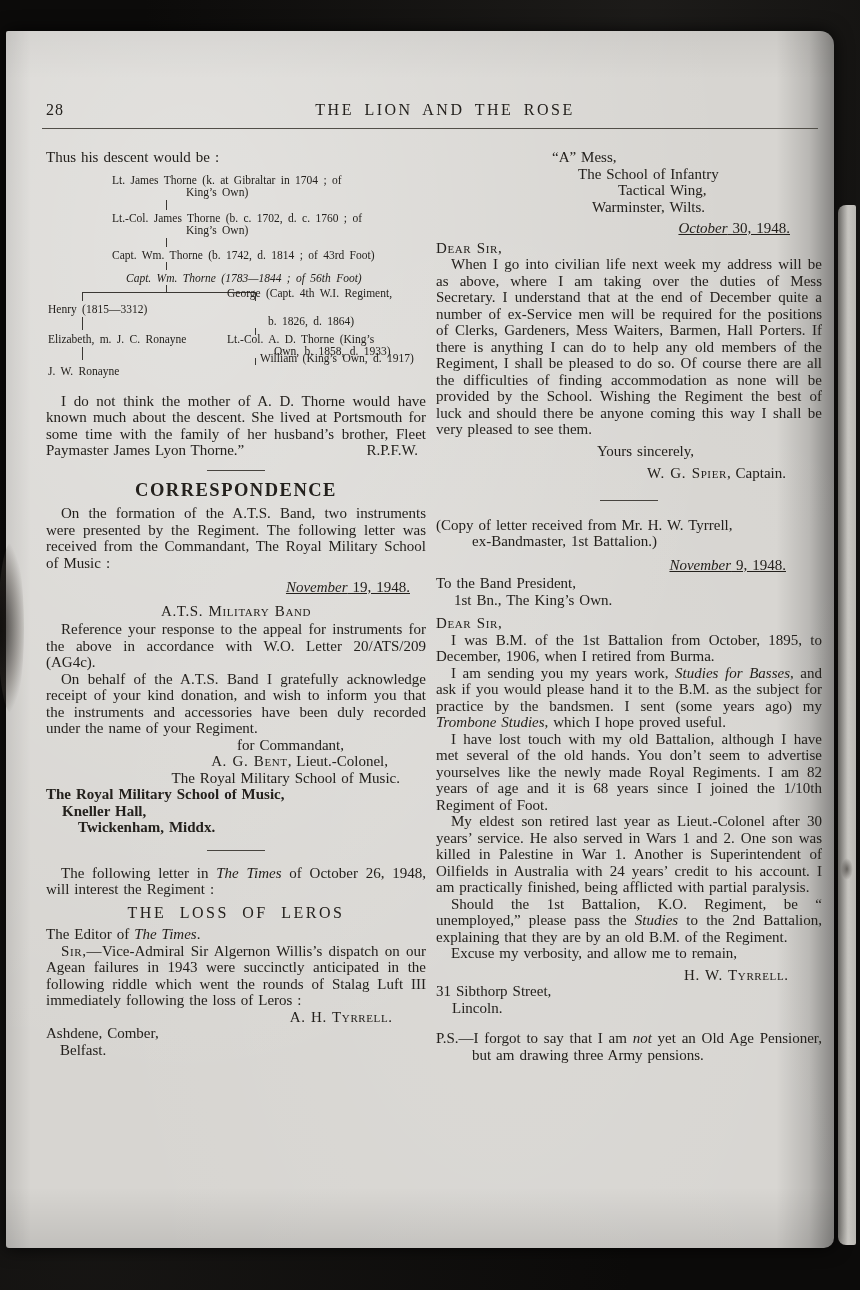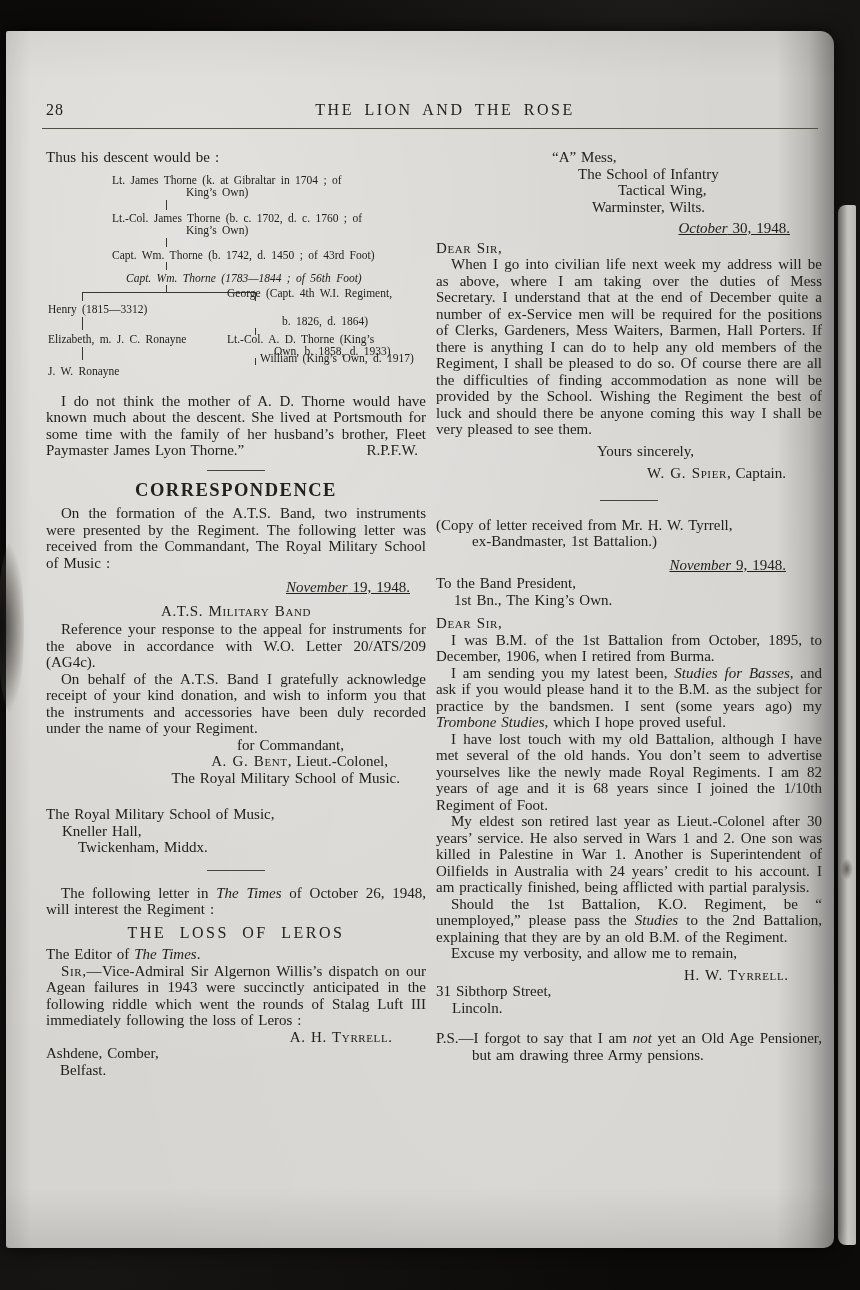--- a/index.html
+++ b/index.html
@@ -94,30 +94,30 @@
     <div class="col col-left">
       <p class="ni">Thus his descent would be :</p>
 
       <div class="tree">
         <span class="tn" style="left:66px;top:2px;">Lt. James Thorne (k. at Gibraltar in 1704 ; of</span>
         <span class="tn" style="left:140px;top:14px;">King’s Own)</span>
         <span class="tline v" style="left:120px;top:28px;height:10px;"></span>
         <span class="tn" style="left:66px;top:40px;">Lt.-Col. James Thorne (b. c. 1702, d. c. 1760 ; of</span>
         <span class="tn" style="left:140px;top:52px;">King’s Own)</span>
         <span class="tline v" style="left:120px;top:66px;height:9px;"></span>
-        <span class="tn" style="left:66px;top:77px;">Capt. Wm. Thorne (b. 1742, d. 1450 ; of 43rd Foot)</span>
+        <span class="tn" style="left:66px;top:77px;">Capt. Wm. Thorne (b. 1742, d. 1814 ; of 43rd Foot)</span>
         <span class="tline v" style="left:120px;top:90px;height:8px;"></span>
         <span class="tn" style="left:80px;top:100px;font-style:italic;">Capt. Wm. Thorne (1783—1844 ; of 56th Foot)</span>
         <span class="tline v" style="left:120px;top:113px;height:7px;"></span>
         <span class="tline h" style="left:36px;top:120px;width:174px;"></span>
         <span class="tline v" style="left:36px;top:120px;height:9px;"></span>
         <span class="tline v" style="left:209px;top:120px;height:9px;"></span>
         <span class="tn" style="left:2px;top:131px;">Henry (1815—3312)</span>
         <span class="tn" style="left:181px;top:115px;">George (Capt. 4th W.I. Regiment,</span>
-        <span class="tn" style="left:236px;top:143px;font-family:Liberation Serif, serif;">b. 1826, d. 1864)</span>
+        <span class="tn" style="left:222px;top:143px;font-family:Liberation Serif, serif;">b. 1826, d. 1864)</span>
         <span class="tline v" style="left:36px;top:145px;height:13px;"></span>
         <span class="tline v" style="left:209px;top:156px;height:7px;"></span>
         <span class="tn" style="left:2px;top:161px;">Elizabeth, m. J. C. Ronayne</span>
         <span class="tn" style="left:181px;top:161px;">Lt.-Col. A. D. Thorne (King’s</span>
         <span class="tn" style="left:228px;top:173px;">Own, b. 1858, d. 1933)</span>
         <span class="tline v" style="left:36px;top:175px;height:13px;"></span>
         <span class="tline v" style="left:209px;top:186px;height:7px;"></span>
         <span class="tn" style="left:2px;top:193px;">J. W. Ronayne</span>
         <span class="tn" style="left:181px;top:180px;margin-left:33px;">William (King’s Own, d. 1917)</span>
       </div>
@@ -131,21 +131,21 @@
       <p>On the formation of the A.T.S. Band, two instruments were presented by the Regiment.  The following letter was received from the Commandant, The Royal Military School of Music :</p>
 
       <div class="right-line date-line" style="padding-right:16px;"><span class="it">November</span><span> 19, 1948.</span></div>
       <div class="ni sc" style="text-align:center;margin-bottom:2px;">A.T.S. Military Band</div>
       <p>Reference your response to the appeal for instruments for the above in accordance with W.O. Letter 20/ATS/209 (AG4c).</p>
       <p>On behalf of the A.T.S. Band I gratefully acknowledge receipt of your kind donation, and wish to inform you that the instruments and accessories have been duly recorded under the name of your Regiment.</p>
       <div class="right-line" style="padding-right:82px;">for Commandant,</div>
       <div class="right-line" style="padding-right:38px;"><span class="sc">A. G. Bent</span><span>, Lieut.-Colonel,</span></div>
       <div class="right-line" style="padding-right:26px;">The Royal Military School of Music.</div>
 
-      <div class="addr" style="margin-top:20px;">
+      <div class="addr" style="margin-top:0;font-weight:bold;">
         <div>The Royal Military School of Music,</div>
         <div style="padding-left:16px;">Kneller Hall,</div>
         <div style="padding-left:32px;">Twickenham, Middx.</div>
       </div>
 
       <hr class="divider" style="margin:14px auto;">
 
       <p><span>The following letter in </span><span class="it">The Times</span><span> of October 26, 1948, will interest the Regiment :</span></p>
 
       <p class="leros-head">THE LOSS OF LEROS</p>
@@ -177,21 +177,21 @@
         <span>(Copy of letter received from Mr. H. W. Tyrrell,</span><br>
         <span>ex-Bandmaster, 1st Battalion.)</span>
       </div>
       <div class="right-line date-line" style="padding-right:36px;margin:7px 0 2px;"><span class="it">November</span><span> 9, 1948.</span></div>
       <div class="addr">
         <div>To the Band President,</div>
         <div style="padding-left:18px;">1st Bn., The King’s Own.</div>
       </div>
       <div class="ni sc" style="margin-top:7px;">Dear Sir,</div>
       <p>I was B.M. of the 1st Battalion from October, 1895, to December, 1906, when I retired from Burma.</p>
-      <p><span>I am sending you my latest been, </span><span class="it">Studies for Basses</span><span>, and ask if you would please hand it to the B.M. as the subject for practice by the bandsmen.  I sent (some years ago) my </span><span class="it">Trombone Studies</span><span>, which I hope proved useful.</span></p>
+      <p><span>I am sending you my years work, </span><span class="it">Studies for Basses</span><span>, and ask if you would please hand it to the B.M. as the subject for practice by the bandsmen.  I sent (some years ago) my </span><span class="it">Trombone Studies</span><span>, which I hope proved useful.</span></p>
       <p>I have lost touch with my old Battalion, although I have met several of the old hands.  You don’t seem to advertise yourselves like the newly made Royal Regiments.  I am 82 years of age and it is 68 years since I joined the 1/10th Regiment of Foot.</p>
       <p>My eldest son retired last year as Lieut.-Colonel after 30 years’ service.  He also served in Wars 1 and 2.  One son was killed in Palestine in War 1. Another is Superintendent of Oilfields in Australia with 24 years’ credit to his account.  I am practically finished, being afflicted with partial paralysis.</p>
       <p><span>Should the 1st Battalion, K.O. Regiment, be “ unemployed,” please pass the </span><span class="it">Studies</span><span> to the 2nd Battalion, explaining that they are by an old B.M. of the Regiment.</span></p>
       <p>Excuse my verbosity, and allow me to remain,</p>
       <div class="right-line" style="padding-right:34px;margin-top:5px;"><span class="sc">H. W. Tyrrell</span><span>.</span></div>
       <div class="addr">
         <div>31 Sibthorp Street,</div>
         <div style="padding-left:16px;">Lincoln.</div>
       </div>
       <p class="ni hang" style="margin-top:14px;"><span>P.S.—I forgot to say that I am </span><span class="it">not</span><span> yet an Old Age Pensioner, but am drawing three Army pensions.</span></p>

